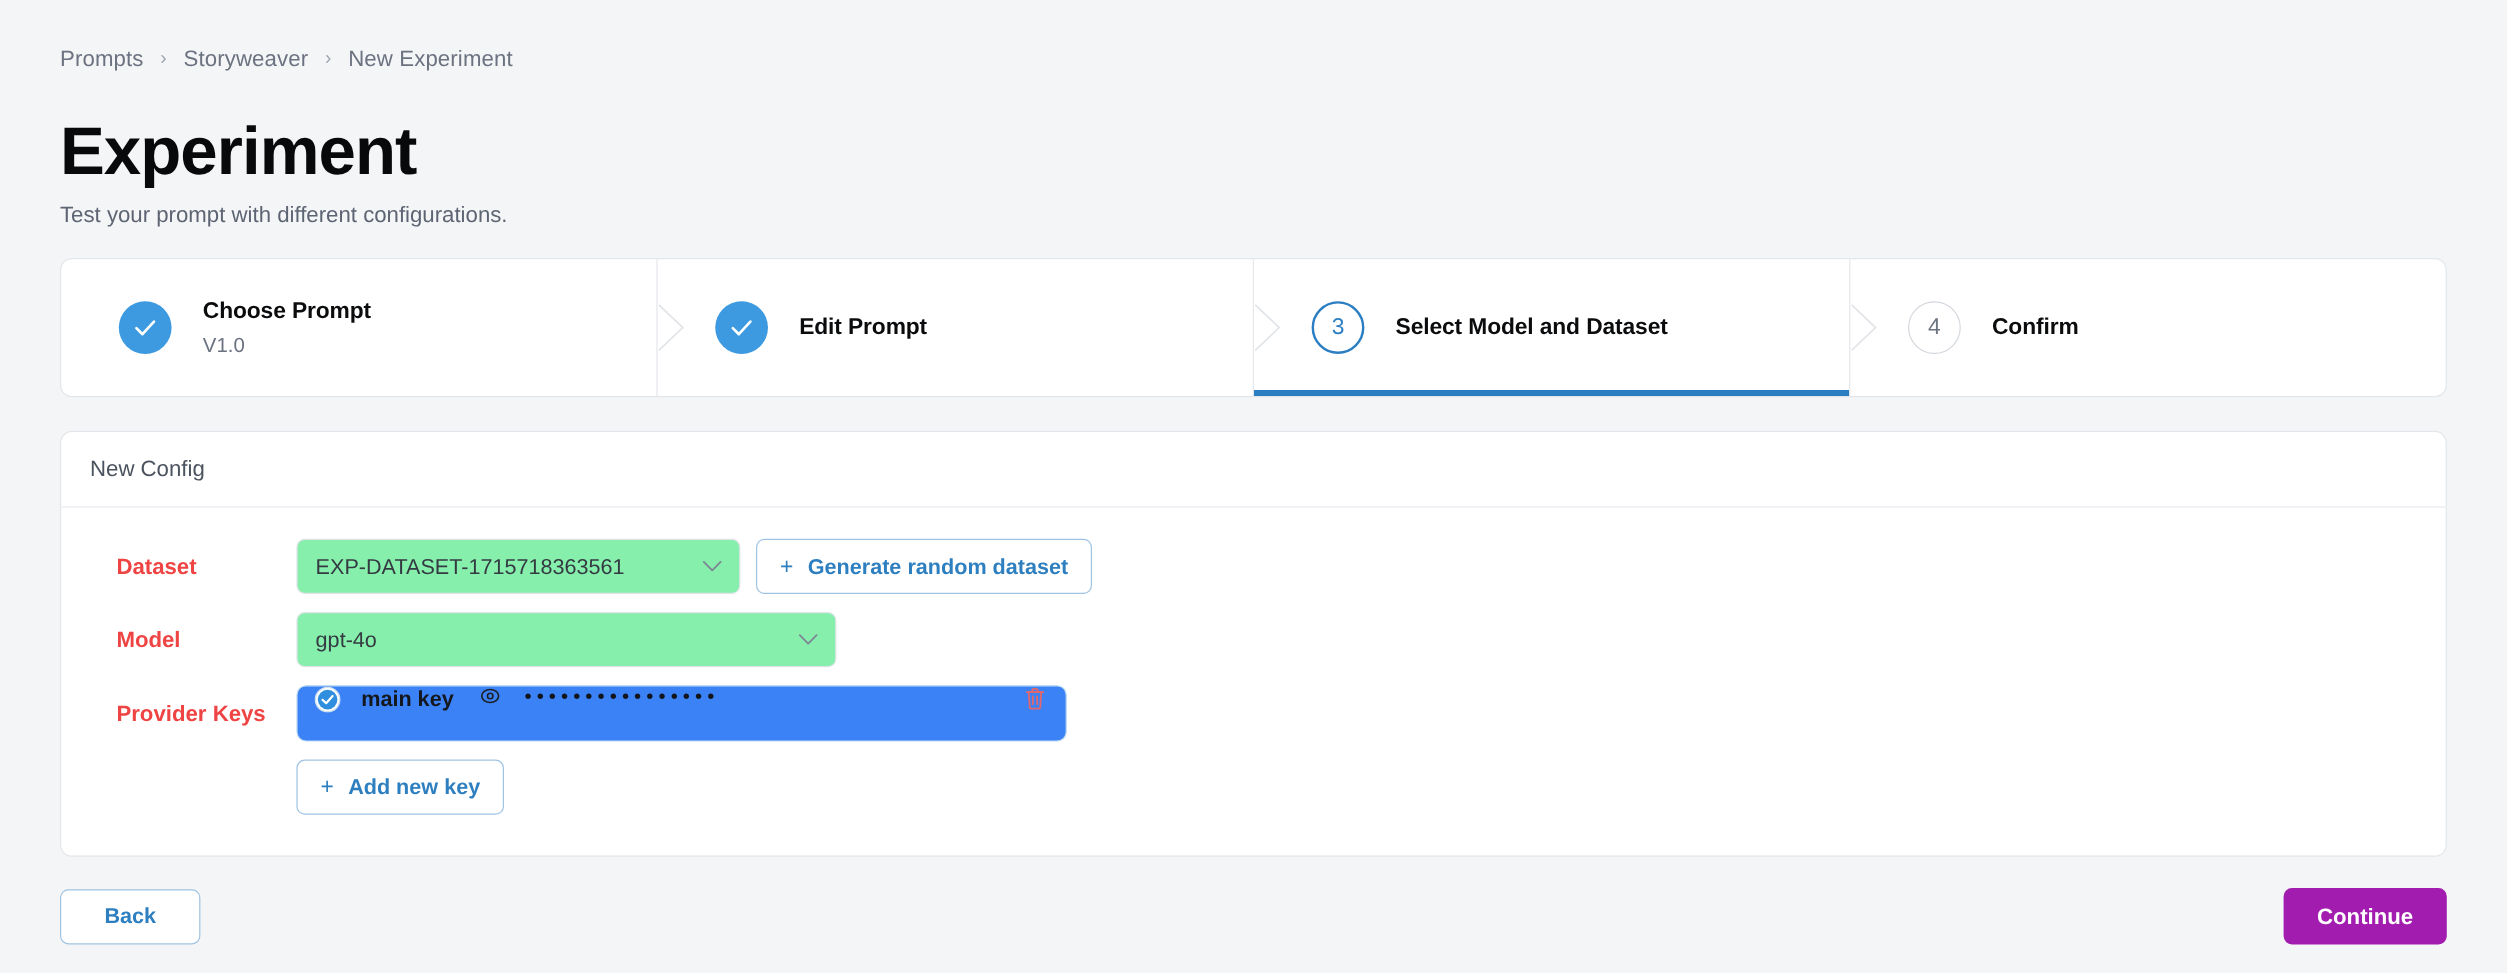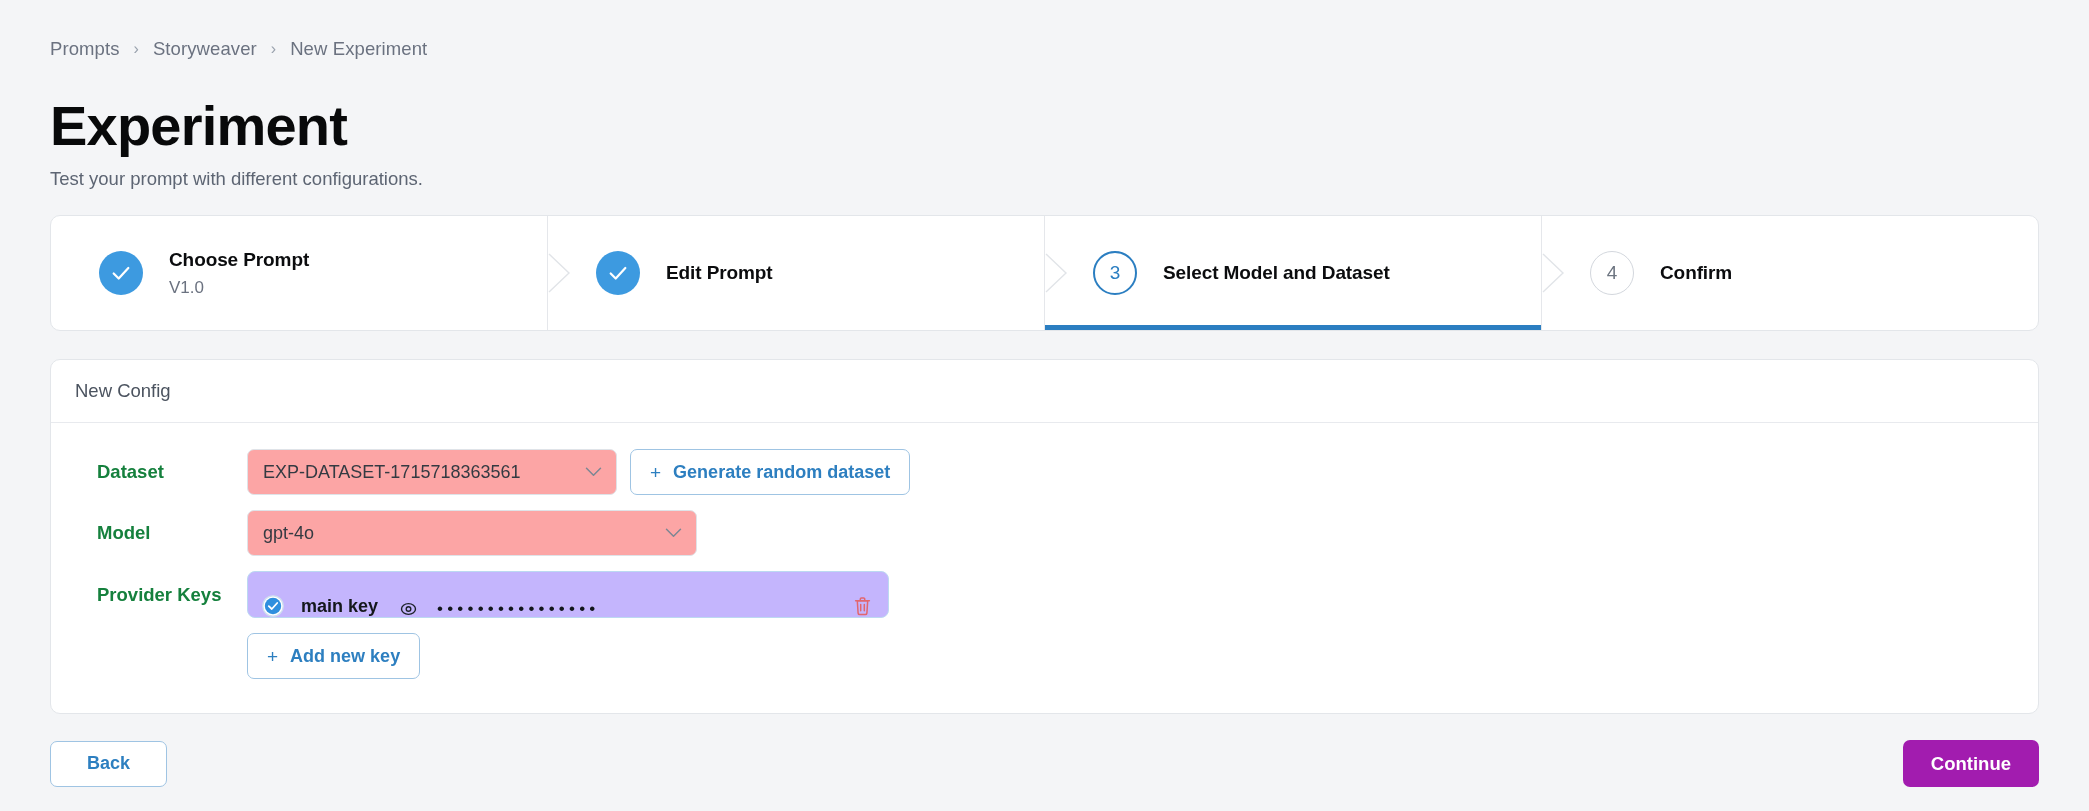--- a/index.html
+++ b/index.html
@@ -51,47 +51,47 @@
   .card {
     margin-top: 28px; background: #fff; border: 1px solid #e3e6ea;
     border-radius: 10px; overflow: hidden;
   }
   .card-head { height: 63px; display: flex; align-items: center; padding: 0 24px; border-bottom: 1px solid #e8eaee; }
   .card-head-title { font-size: 18.5px; color: #4b535f; }
   .card-body { padding: 26px 24px 34px 24px; }
 
   .row { display: flex; align-items: center; min-height: 46px; }
   .row + .row { margin-top: 15px; }
-  .row-label { width: 172px; flex: 0 0 172px; font-size: 18.5px; font-weight: 700; color: #15803d; padding-left: 22px; }
+  .row-label { width: 172px; flex: 0 0 172px; font-size: 18.5px; font-weight: 700; color: #ef4444; padding-left: 22px; }
 
   .select {
-    position: relative; height: 46px; background: #fca5a5;
+    position: relative; height: 46px; background: #86efac;
     border: 1px solid #dfe3e8; border-radius: 7px;
     display: flex; align-items: center; padding: 0 42px 0 15px;
     font-size: 18px; color: #343a42;
   }
   .select .caret { position: absolute; right: 14px; top: 50%; transform: translateY(-50%); }
   .select.dataset { width: 370px; }
   .select.model { width: 450px; }
 
   .btn-outline {
     height: 46px; display: inline-flex; align-items: center; gap: 12px;
     border: 1px solid #9fc4e3; border-radius: 7px; background: #fff;
     color: #2d7fc0; font-size: 18px; font-weight: 700; padding: 0 19px;
     cursor: pointer; white-space: nowrap;
   }
   .btn-outline .plus { font-size: 19px; font-weight: 400; line-height: 1; }
 
   .gap-left { margin-left: 13px; }
 
   
   .keyrow {
-    width: 642px; height: 47px; background: #c4b5fd;
+    width: 642px; height: 47px; background: #3b82f6;
     border: 1px solid #bcd9f1; border-radius: 8px;
-    display: flex; align-items: flex-end; padding: 0 16px 0 14px;
+    display: flex; align-items: flex-start; padding: 0 16px 0 14px;
   }
   .key-check { width: 22px; height: 22px; flex: 0 0 auto; }
   .key-name { margin-left: 17px; font-size: 18px; font-weight: 700; color: #14171b; }
   .eye-btn { margin-left: 20px; display: flex; align-items: center; cursor: pointer; }
   .key-mask { margin-left: 18px; letter-spacing: 4.2px; font-size: 17px; color: #12161c; line-height: 1; }
   .trash-btn { margin-left: auto; display: flex; align-items: center; cursor: pointer; }
 
   .addkey-wrap { display: flex; }
   .addkey-wrap .spacer { width: 172px; flex: 0 0 172px; }
 

